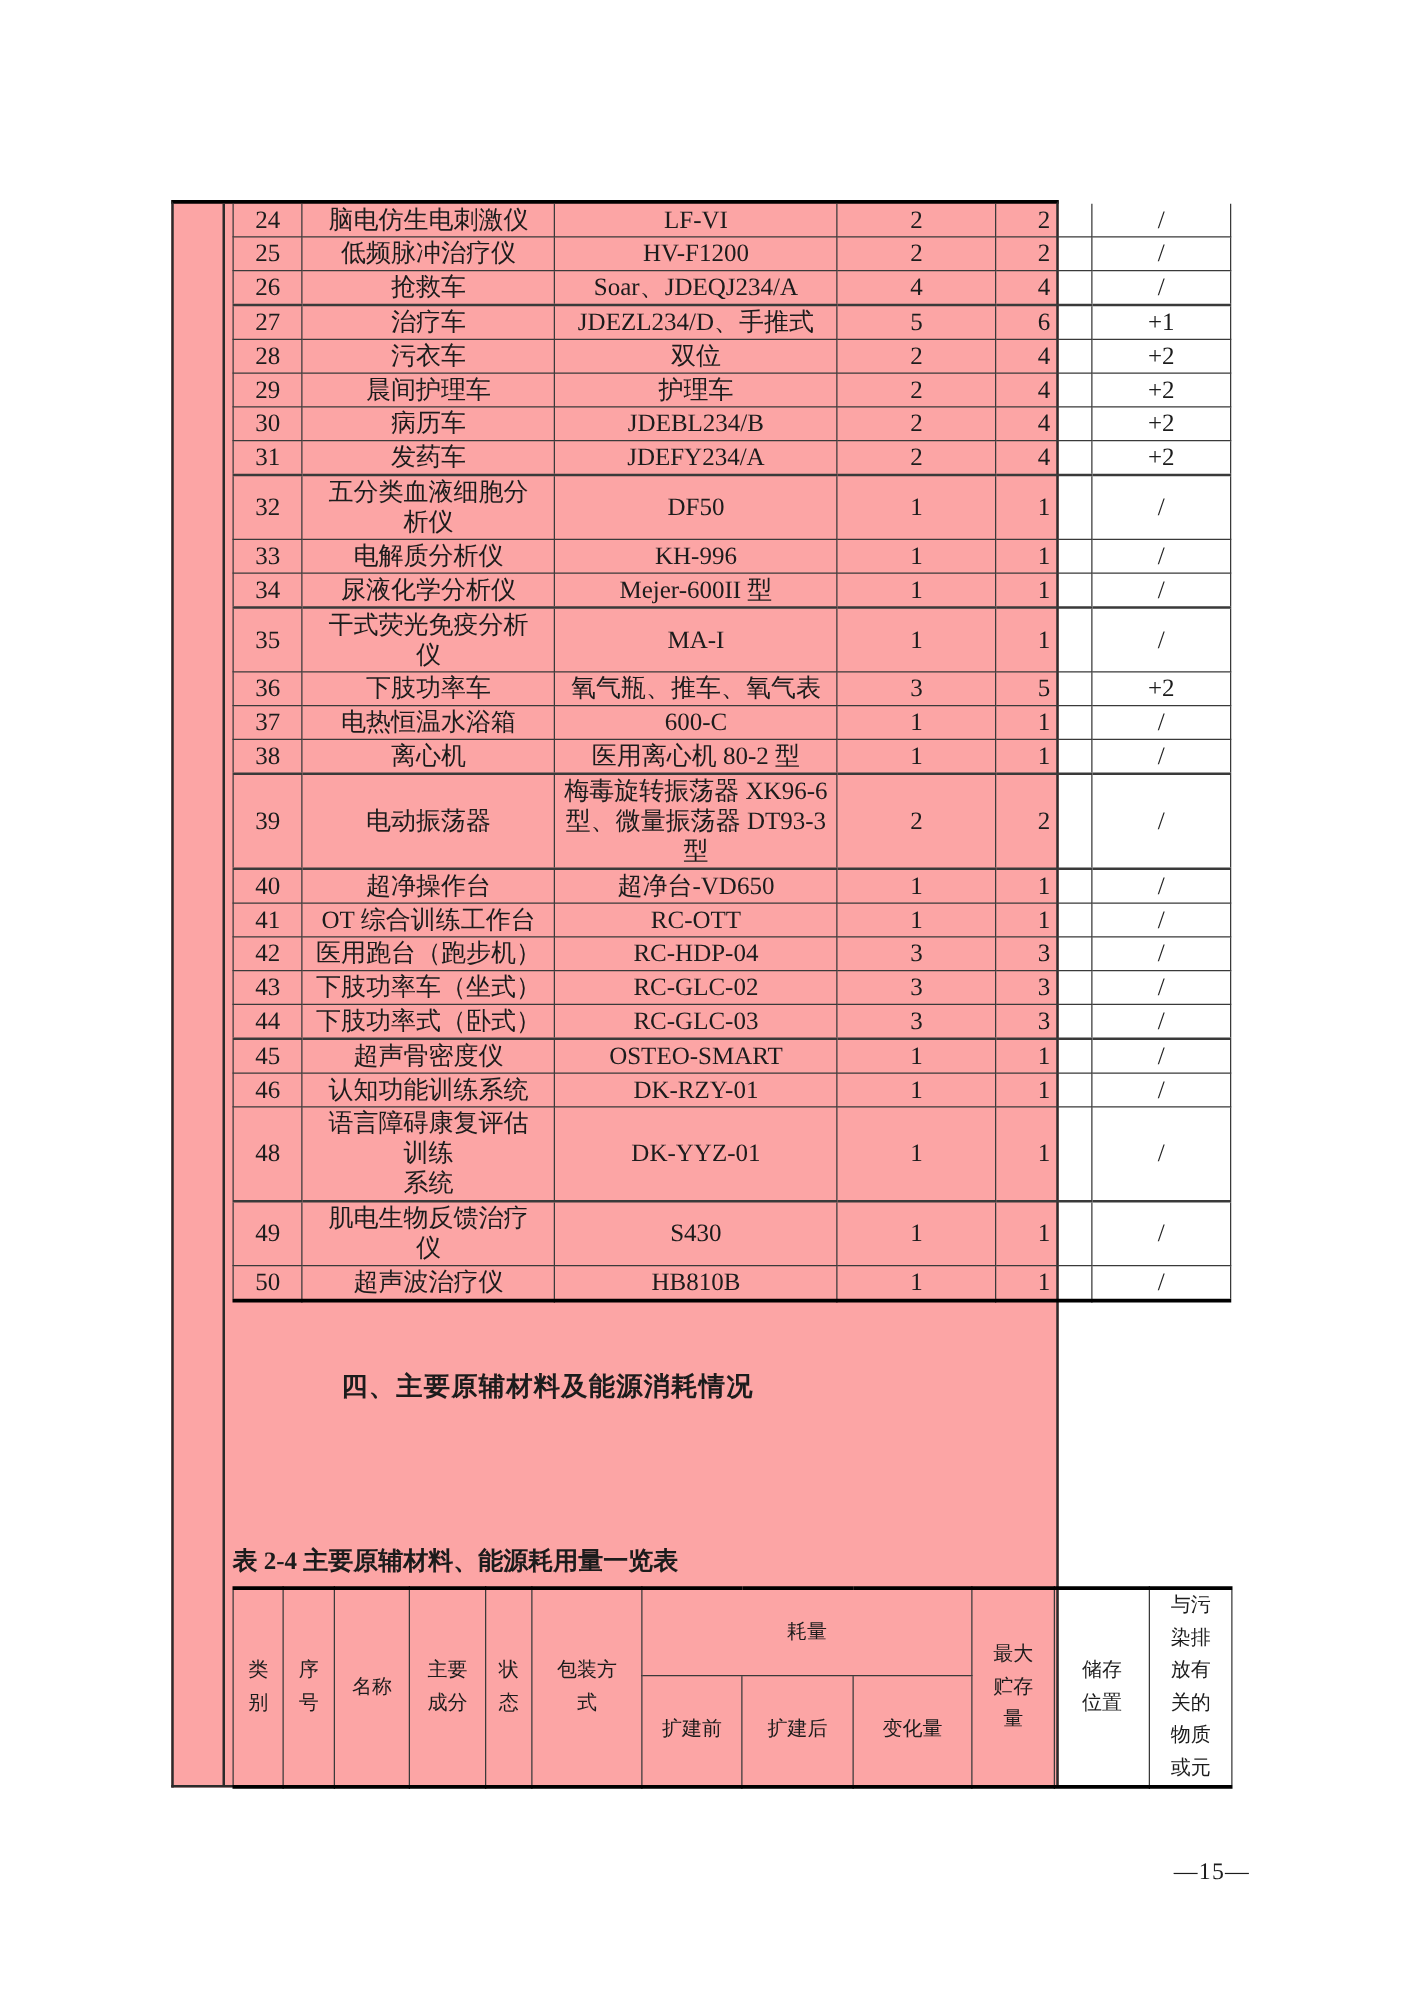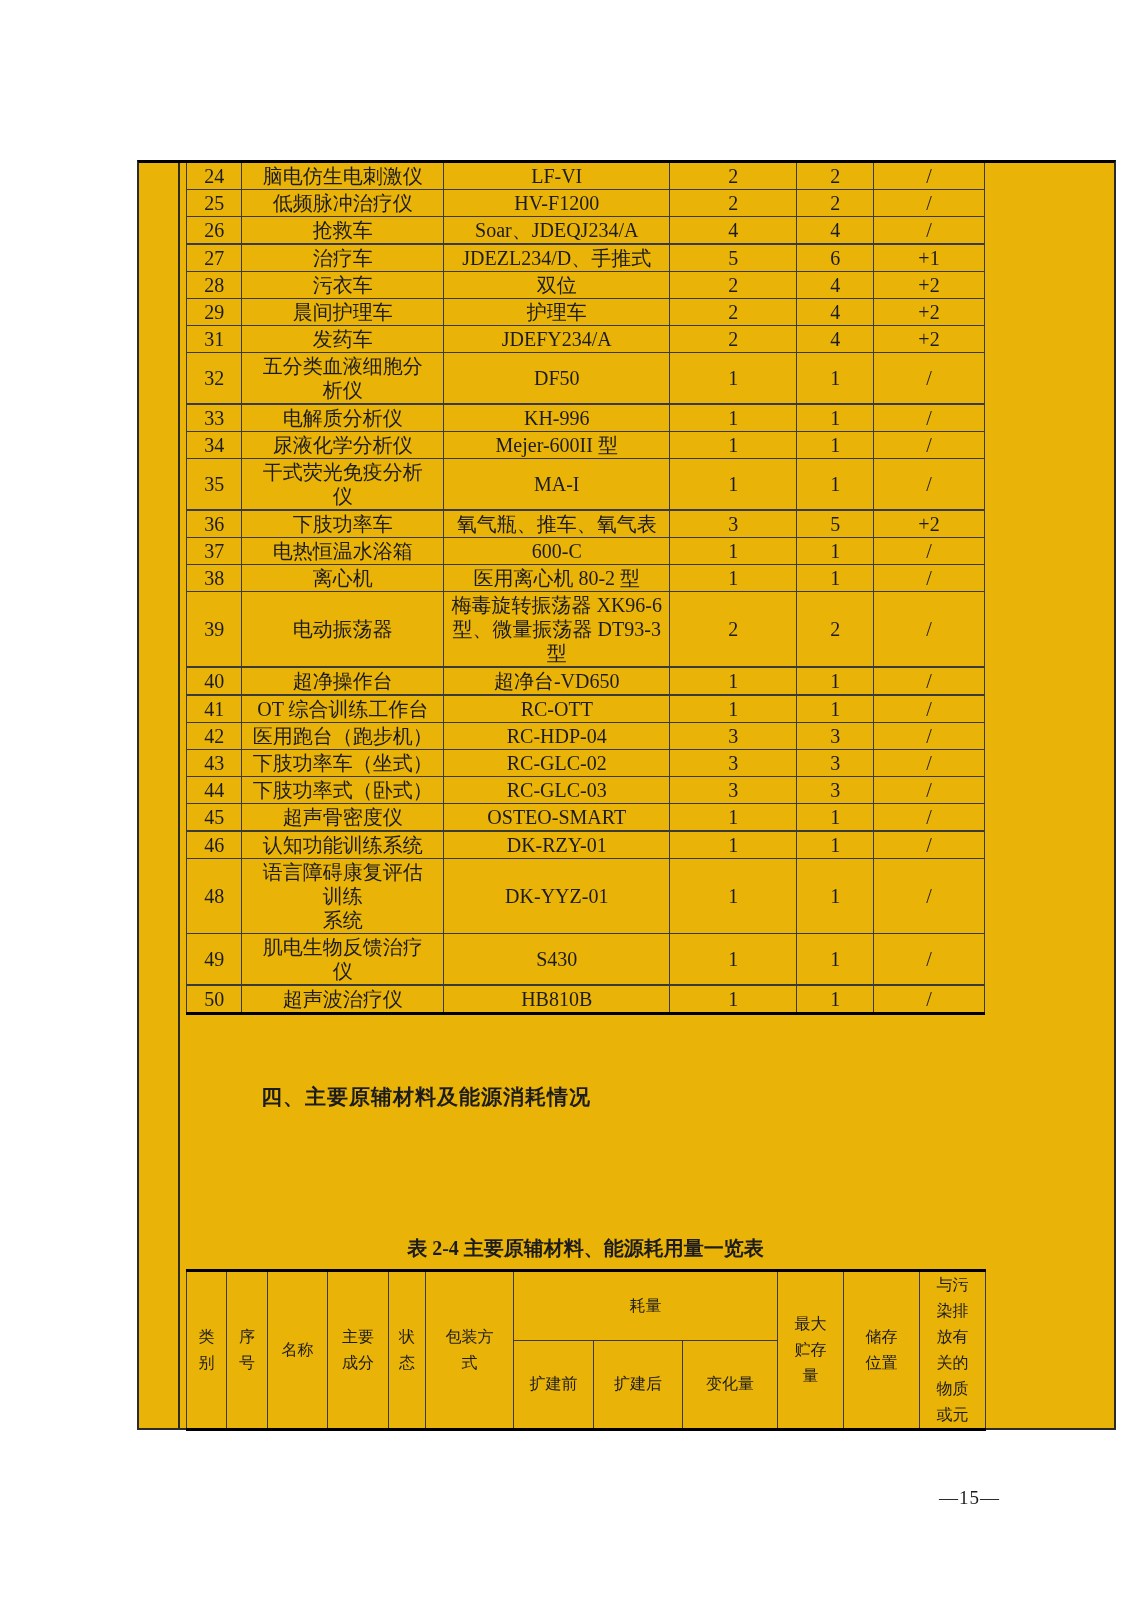--- a/index.html
+++ b/index.html
@@ -1,27 +1,27 @@
 <!DOCTYPE html>
 <html><head>
 <meta charset="utf-8">
 <style>
   html,body{margin:0;padding:0;}
   body{
     width:1131px;height:1600px;position:relative;background:#ffffff;
     font-family:"Liberation Serif","DejaVu Serif",serif;color:#1c1c1c;
   }
   .form-box{
-    position:absolute;left:137px;top:160px;width:979px;height:1270px;
+    position:absolute;left:137px;top:160px;width:710px;height:1270px;
     box-sizing:border-box;
     border-top:3px solid #000;
     border-left:2px solid #2b2b2b;
     border-right:2px solid #2b2b2b;
     border-bottom:2px solid #2b2b2b;
-    background:#eab308;
+    background:#fca5a5;
   }
   .left-divider{
     position:absolute;left:39px;top:0;bottom:0;width:0;
     border-left:2px solid #2b2b2b;
   }
   table{border-collapse:collapse;table-layout:fixed;}
   
   .equip{
     position:absolute;left:47px;top:0;width:799px;
     border-bottom:3px solid #000;
@@ -33,26 +33,26 @@
     font-size:20px;line-height:24px;height:24px;padding:1px 2px;
     white-space:normal;overflow:hidden;
   }
   .equip tr:first-child td{border-top:none;}
   .equip td:nth-child(2),.equip td:nth-child(3){white-space:pre-line;}
   .equip tr:nth-child(3) td,.equip tr:nth-child(8) td,.equip tr:nth-child(11) td,
   .equip tr:nth-child(15) td,.equip tr:nth-child(16) td,.equip tr:nth-child(21) td,
   .equip tr:nth-child(24) td{border-bottom-width:2px;}
   
   .section-heading{
-    position:absolute;left:118px;top:916px;margin:4px;
+    position:absolute;left:118px;top:916px;margin:16px;
     font-size:21px;font-weight:bold;letter-spacing:1px;
   }
   .tbl-title{
     position:absolute;left:47px;top:1072px;width:799px;margin:0;
-    text-align:center;font-size:20px;font-weight:bold;
+    text-align:left;font-size:20px;font-weight:bold;
   }
   
   .mat{
     position:absolute;left:47px;top:1106px;width:799px;
     border-top:3px solid #000;border-bottom:3px solid #000;
     border-left:1px solid #2b2b2b;border-right:1px solid #2b2b2b;
   }
   .mat th{
     border:1px solid #3a3a3a;
     font-weight:normal;font-size:16px;line-height:26px;
@@ -121,20 +121,28 @@
           <td>污衣车</td>
           <td>双位</td>
           <td>2</td>
           <td>4</td>
           <td>+2</td>
         </tr>
         <tr>
           <td>29</td>
           <td>晨间护理车</td>
           <td>护理车</td>
+          <td>2</td>
+          <td>4</td>
+          <td>+2</td>
+        </tr>
+        <tr>
+          <td>30</td>
+          <td>病历车</td>
+          <td>JDEBL234/B</td>
           <td>2</td>
           <td>4</td>
           <td>+2</td>
         </tr>
         <tr>
           <td>31</td>
           <td>发药车</td>
           <td>JDEFY234/A</td>
           <td>2</td>
           <td>4</td>

